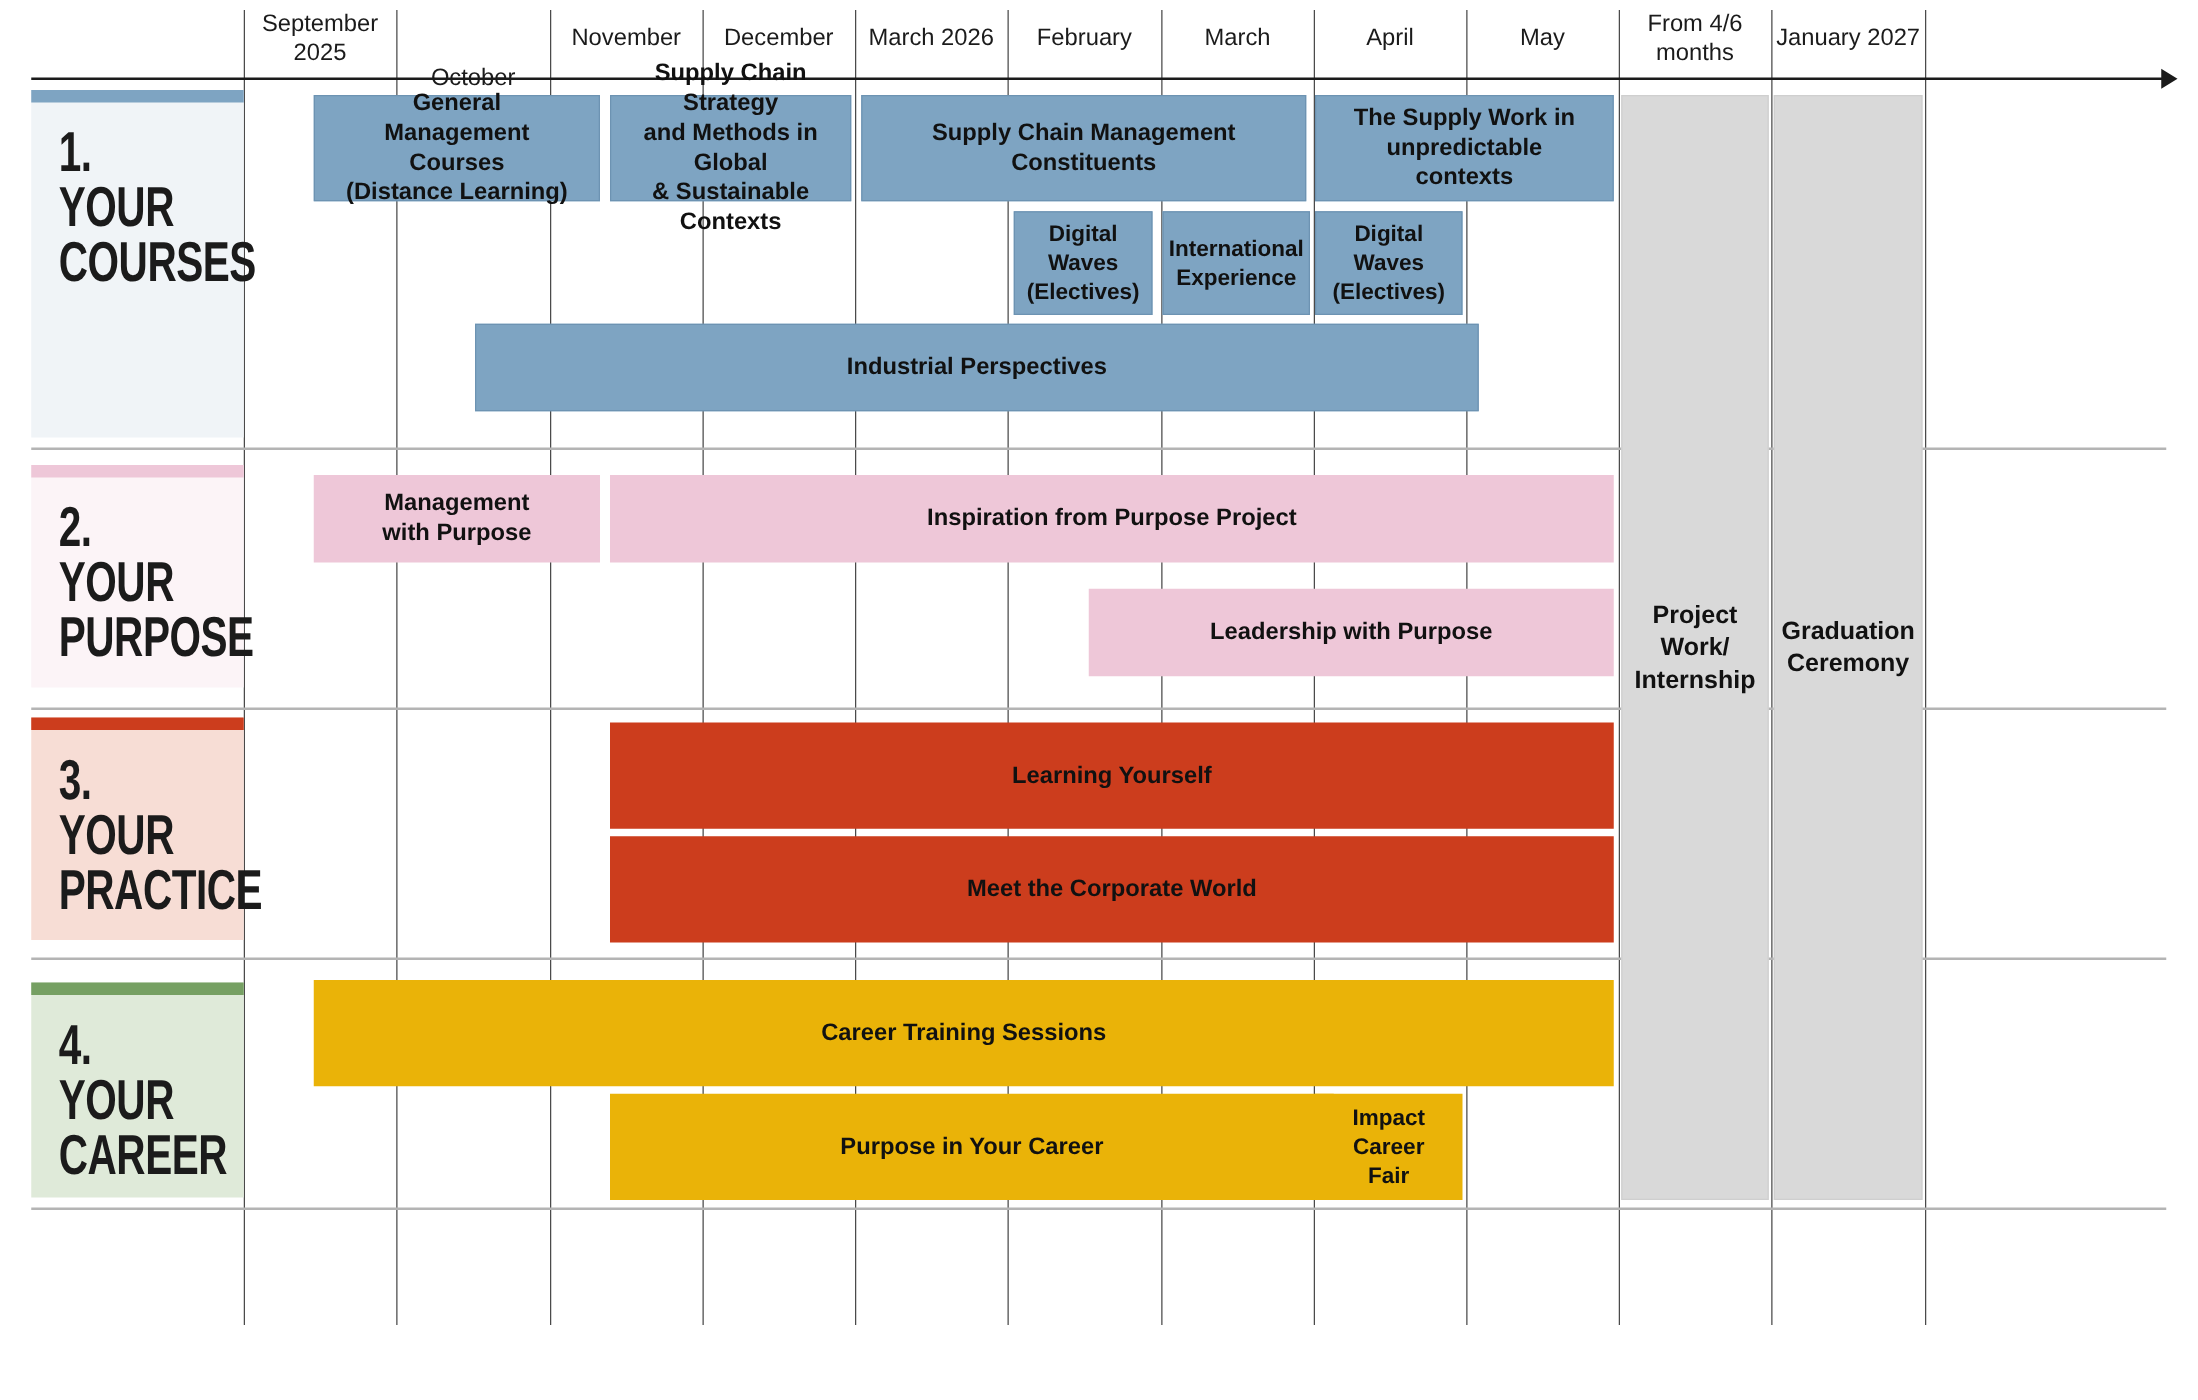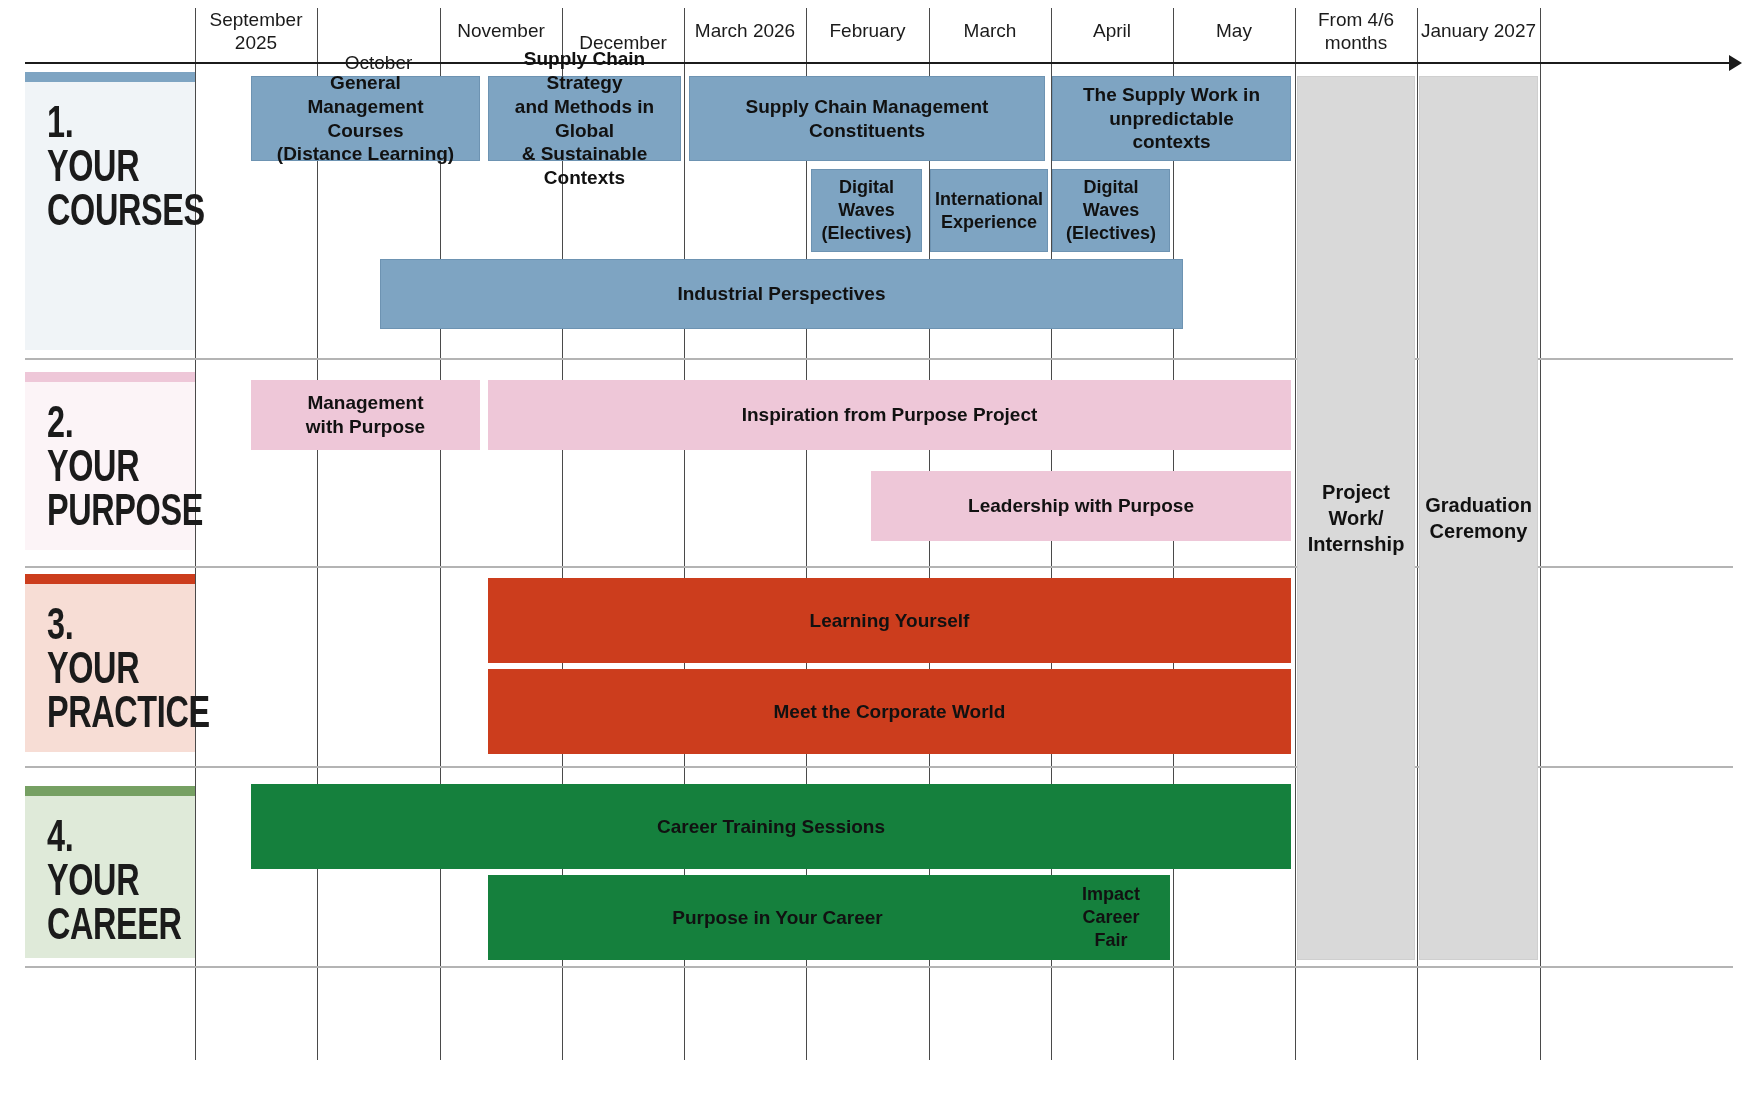--- a/index.html
+++ b/index.html
@@ -63,32 +63,32 @@
     font-weight:700;
     font-size:19px;
     line-height:1.25;
     color:#111111;
     padding:2px 21px;
     white-space:pre-line;
   }
   .bar.blue   { background:#7ea4c2; border:1px solid #6d93b2; }
   .bar.pink   { background:#eec7d8; }
   .bar.red    { background:#cc3d1d; }
-  .bar.green  { background:#15803d; }
+  .bar.green  { background:#eab308; }
   .bar.gray   { background:#d9d9d9; border:1px solid #cfcfcf; font-size:20px; line-height:1.3; }
   .bar.small  { font-size:18px; line-height:1.26; }
 </style>
 </head>
 <body>
 
 <div id="chart">
     <div class="hdr-cell" style="left: 195px; top: 0px; width: 122px; height: 62px;">September 2025</div>
     <div class="hdr-cell" style="left: 317px; top: 0px; width: 123px; height: 62px; margin-top: 32px;">October</div>
     <div class="hdr-cell" style="left: 440px; top: 0px; width: 122px; height: 62px;">November</div>
-    <div class="hdr-cell" style="left: 562px; top: 12px; width: 122px; height: 62px;">December</div>
+    <div class="hdr-cell" style="left: 562px; top: 0px; width: 122px; height: 62px;">December</div>
     <div class="hdr-cell" style="left: 684px; top: 0px; width: 122px; height: 62px;">March 2026</div>
     <div class="hdr-cell" style="left: 806px; top: 0px; width: 123px; height: 62px;">February</div>
     <div class="hdr-cell" style="left: 929px; top: 0px; width: 122px; height: 62px;">March</div>
     <div class="hdr-cell" style="left: 1051px; top: 0px; width: 122px; height: 62px;">April</div>
     <div class="hdr-cell" style="left: 1173px; top: 0px; width: 122px; height: 62px;">May</div>
     <div class="hdr-cell" style="left: 1295px; top: 0px; width: 122px; height: 62px;">From
 4/6 months</div>
     <div class="hdr-cell" style="left: 1417px; top: 0px; width: 123px; height: 62px;">January 2027</div>
     <div class="col-sep" style="left: 195px; top: 8px; height: 1052px;"></div>
     <div class="col-sep" style="left: 317px; top: 8px; height: 1052px;"></div>

